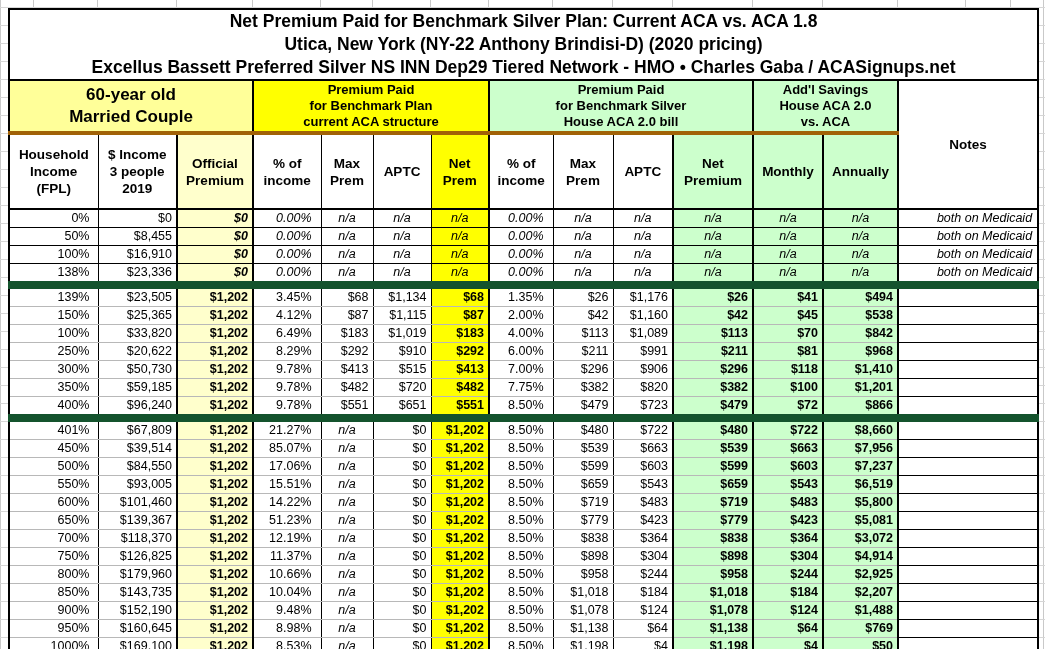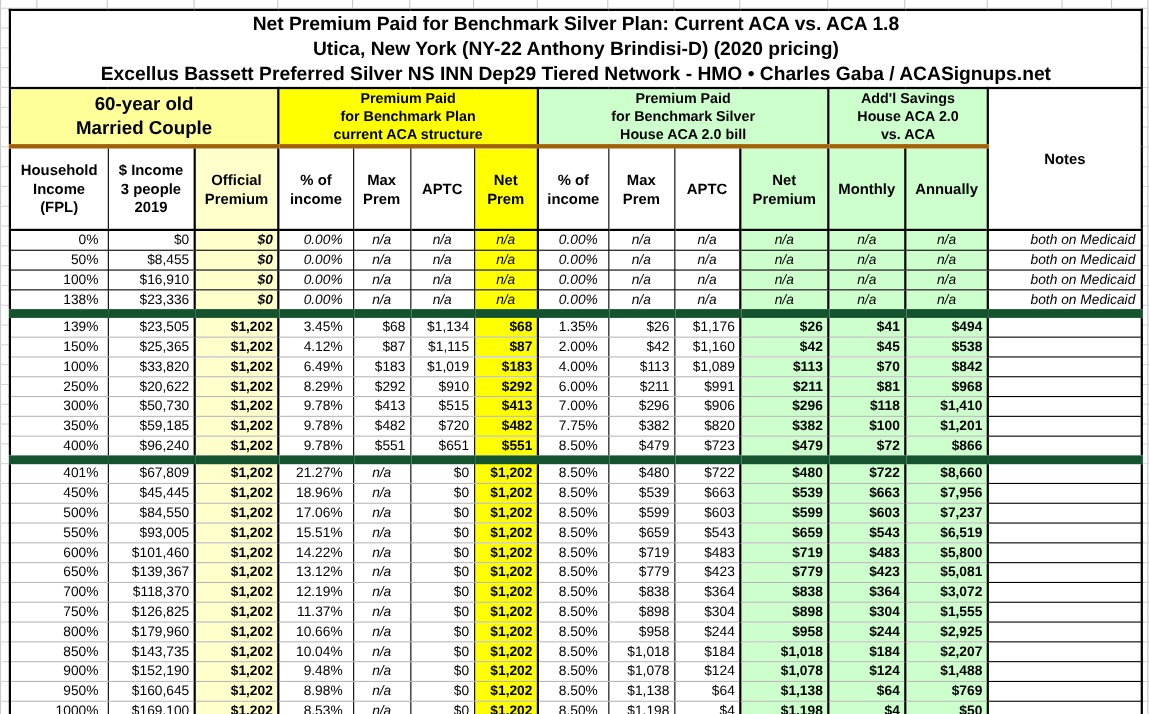--- a/index.html
+++ b/index.html
@@ -371,23 +371,23 @@
         <td class="dc c7 b1">8.50%</td>
         <td class="dc c8 b1">$480</td>
         <td class="dc c9 b2">$722</td>
         <td class="dc c10 b2">$480</td>
         <td class="dc c11 b2">$722</td>
         <td class="dc c12 b2">$8,660</td>
         <td class="dc c13"></td>
       </tr>
       <tr class="r-light">
         <td class="dc c0 b1">450%</td>
-        <td class="dc c1 b2">$45,445</td>
-        <td class="dc c2 b2">$1,202</td>
-        <td class="dc c3 b1">18.96%</td>
+        <td class="dc c1 b2">$39,514</td>
+        <td class="dc c2 b2">$1,202</td>
+        <td class="dc c3 b1">85.07%</td>
         <td class="dc c4 b1 na">n/a</td>
         <td class="dc c5 b1">$0</td>
         <td class="dc c6 b2">$1,202</td>
         <td class="dc c7 b1">8.50%</td>
         <td class="dc c8 b1">$539</td>
         <td class="dc c9 b2">$663</td>
         <td class="dc c10 b2">$539</td>
         <td class="dc c11 b2">$663</td>
         <td class="dc c12 b2">$7,956</td>
         <td class="dc c13"></td>
@@ -437,21 +437,21 @@
         <td class="dc c9 b2">$483</td>
         <td class="dc c10 b2">$719</td>
         <td class="dc c11 b2">$483</td>
         <td class="dc c12 b2">$5,800</td>
         <td class="dc c13"></td>
       </tr>
       <tr class="r-light">
         <td class="dc c0 b1">650%</td>
         <td class="dc c1 b2">$139,367</td>
         <td class="dc c2 b2">$1,202</td>
-        <td class="dc c3 b1">13.12%</td>
+        <td class="dc c3 b1">51.23%</td>
         <td class="dc c4 b1 na">n/a</td>
         <td class="dc c5 b1">$0</td>
         <td class="dc c6 b2">$1,202</td>
         <td class="dc c7 b1">8.50%</td>
         <td class="dc c8 b1">$779</td>
         <td class="dc c9 b2">$423</td>
         <td class="dc c10 b2">$779</td>
         <td class="dc c11 b2">$423</td>
         <td class="dc c12 b2">$5,081</td>
         <td class="dc c13"></td>
@@ -478,21 +478,21 @@
         <td class="dc c2 b2">$1,202</td>
         <td class="dc c3 b1">11.37%</td>
         <td class="dc c4 b1 na">n/a</td>
         <td class="dc c5 b1">$0</td>
         <td class="dc c6 b2">$1,202</td>
         <td class="dc c7 b1">8.50%</td>
         <td class="dc c8 b1">$898</td>
         <td class="dc c9 b2">$304</td>
         <td class="dc c10 b2">$898</td>
         <td class="dc c11 b2">$304</td>
-        <td class="dc c12 b2">$1,555</td>
+        <td class="dc c12 b2">$4,914</td>
         <td class="dc c13"></td>
       </tr>
       <tr class="r-light">
         <td class="dc c0 b1">800%</td>
         <td class="dc c1 b2">$179,960</td>
         <td class="dc c2 b2">$1,202</td>
         <td class="dc c3 b1">10.66%</td>
         <td class="dc c4 b1 na">n/a</td>
         <td class="dc c5 b1">$0</td>
         <td class="dc c6 b2">$1,202</td>

